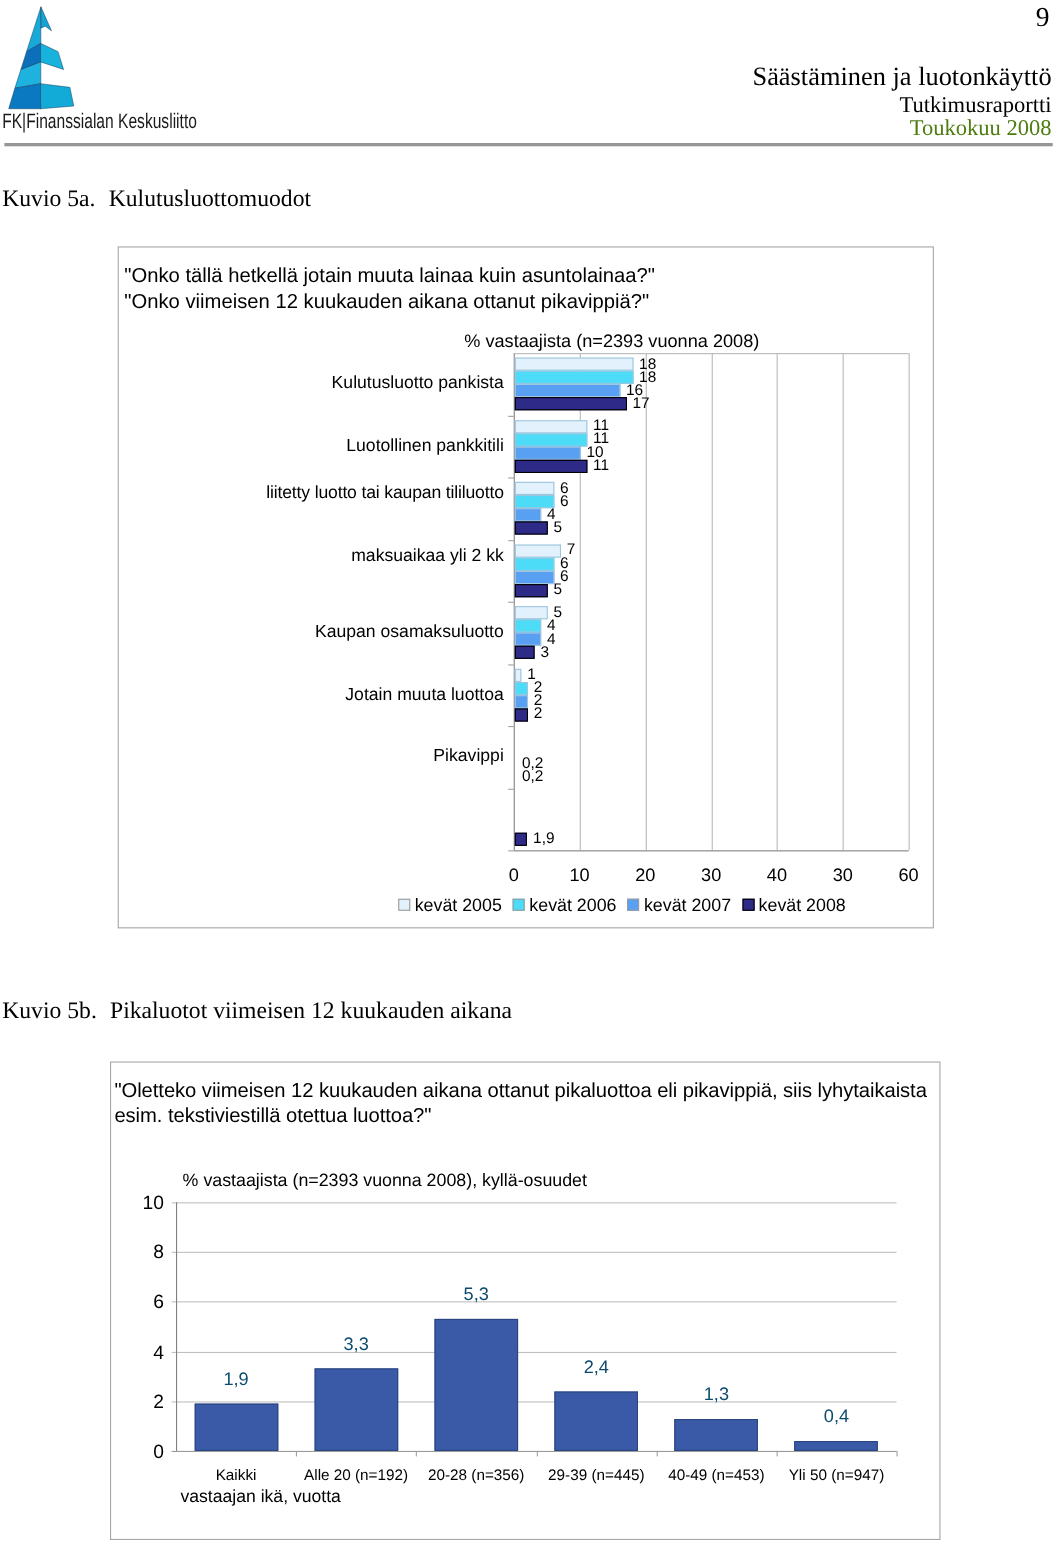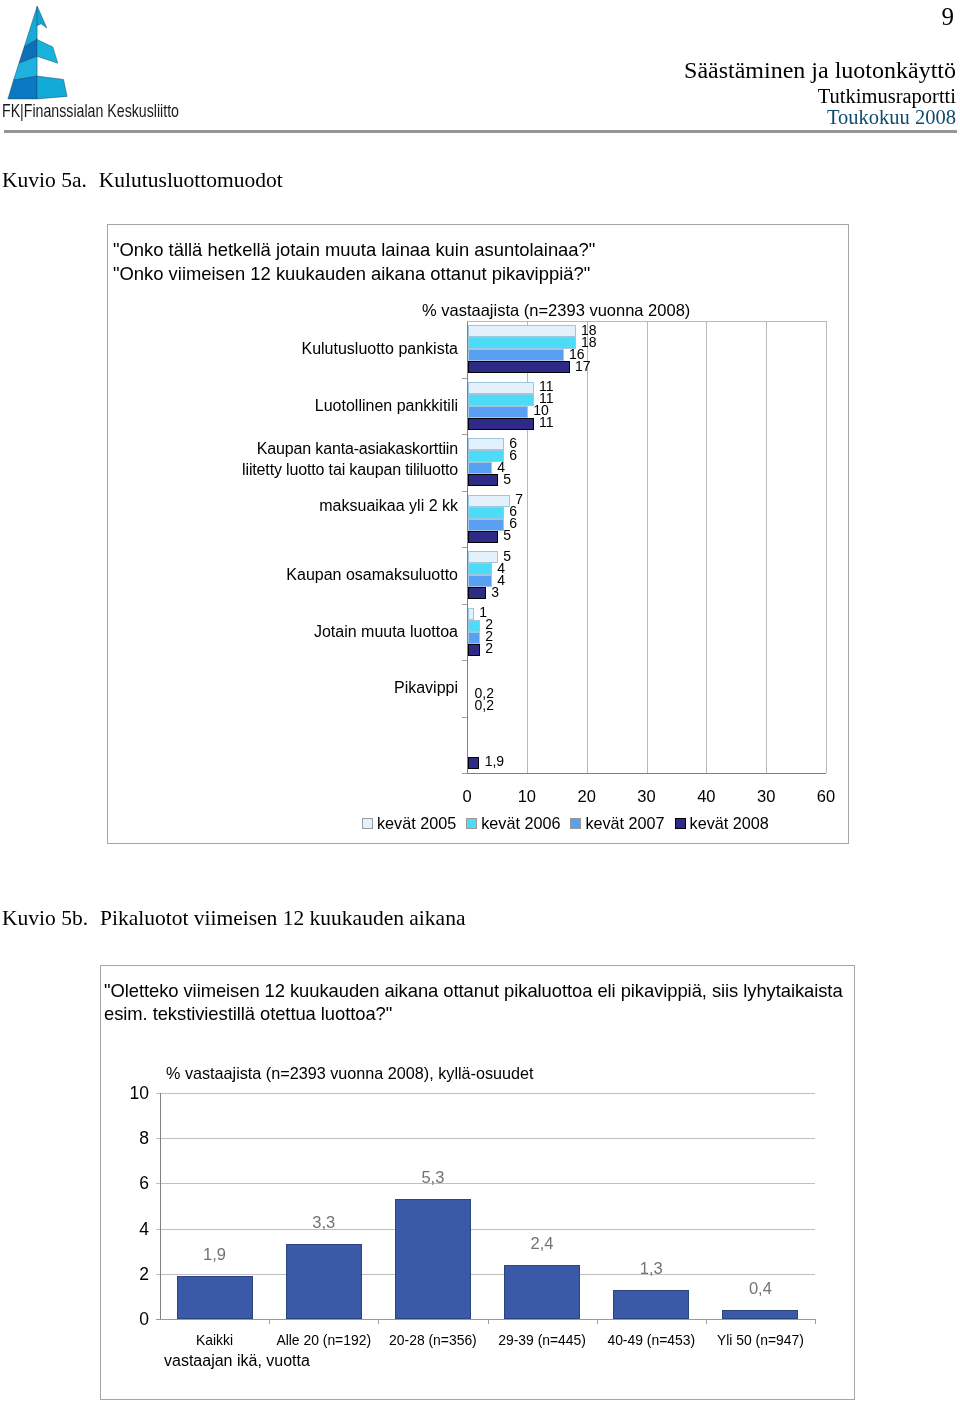--- a/index.html
+++ b/index.html
@@ -15,21 +15,21 @@
   #logo{left:0px;top:0px;width:190px;height:128px;overflow:visible;}
   #logo svg{display:block;}
   #logo-text{left:2px;top:101px;font-family:"Liberation Sans",sans-serif;
              font-size:19px;color:#1a1a1a;white-space:nowrap;line-height:19px;
              transform:scaleX(0.746);transform-origin:left top;}
   #hdr-title{right:4px;top:58px;font-family:"Liberation Serif",serif;
              font-size:24px;font-weight:normal;color:#000;line-height:24px;}
   #hdr-sub{right:4px;top:86px;font-family:"Liberation Serif",serif;
            font-size:20.5px;color:#000;line-height:20px;}
   #hdr-date{right:4px;top:107px;font-family:"Liberation Serif",serif;
-            font-size:20.5px;color:#0c4a6e;line-height:20px;}
+            font-size:20.5px;color:#4d7c0f;line-height:20px;}
   #hdr-rule{left:4px;top:130px;width:953px;height:3px;background:#969696;}
 
   
   .figcap{font-family:"Liberation Serif",serif;font-size:21.5px;color:#000;line-height:22px;white-space:nowrap;}
   .figcap .lbl{display:inline-block;}
   .figcap .ttl{display:inline-block;margin-left:12px;}
 
   
   .chartbox{border:1px solid #a6a6a6;background:#fff;box-sizing:border-box;}
 
@@ -45,21 +45,21 @@
   .gridv{position:absolute;width:1px;background:#b0b0b0;}
   .axisline{position:absolute;background:#808080;}
   .tick{position:absolute;background:#a0a0a0;}
 
   .xtick-lab{position:absolute;font-size:16.5px;color:#000;text-align:center;}
 
   
   .gridh{position:absolute;height:1px;background:#b5b5b5;}
   .ytick-lab{position:absolute;font-size:17.5px;color:#000;text-align:right;}
   .c2bar{position:absolute;background:#3A5AA8;border:1px solid #2a457f;box-sizing:border-box;}
-  .c2lab{position:absolute;font-size:16.5px;color:#737373;text-align:center;}
+  .c2lab{position:absolute;font-size:16.5px;color:#0c4a6e;text-align:center;}
   .c2cat{position:absolute;font-size:13.9px;color:#000;text-align:center;white-space:nowrap;}
   .c2axtitle{position:absolute;font-size:16px;color:#000;text-align:left;}
 </style>
 </head>
 <body>
 
 <div class="abs" id="pageno">9</div>
 
 <div class="abs" id="logo">
   <svg width="185" height="122" viewBox="0 0 185 122" xmlns="http://www.w3.org/2000/svg">
@@ -140,21 +140,20 @@
       <div class="tick" style="left: -5px; top: 169.5px; width: 5px; height: 1px;"></div>
       <div class="bar" style="left: 1px; top: 117.25px; width: 35.9px; height: 12px; background: rgb(226, 241, 251); border: 1px solid rgb(158, 198, 222);"></div>
       <div class="vallab" style="left: 42.2px; top: 114.85px;">6</div>
       <div class="bar" style="left: 1px; top: 129.25px; width: 35.9px; height: 12px; background: rgb(77, 220, 247); border: 1px solid rgb(158, 198, 222);"></div>
       <div class="vallab" style="left: 42.2px; top: 126.85px;">6</div>
       <div class="bar" style="left: 1px; top: 141.25px; width: 23.9333px; height: 12px; background: rgb(89, 160, 242); border: 1px solid rgb(158, 198, 222);"></div>
       <div class="vallab" style="left: 30.2333px; top: 138.85px;">4</div>
       <div class="bar" style="left: 1px; top: 153.25px; width: 29.9167px; height: 12px; background: rgb(46, 42, 135); border: 1.5px solid rgb(0, 0, 0);"></div>
       <div class="vallab" style="left: 36.2167px; top: 150.85px;">5</div>
       <div class="catlab" style="width: 400px; left: -409px; letter-spacing: -0.15px; top: 117.45px;">
-        <div>Kaupan kanta-asiakaskorttiin</div>
         <div>liitetty luotto tai kaupan tililuotto</div>
       </div>
       <div class="tick" style="left: -5px; top: 226px; width: 5px; height: 1px;"></div>
       <div class="bar" style="left: 1px; top: 173.75px; width: 41.8833px; height: 12px; background: rgb(226, 241, 251); border: 1px solid rgb(158, 198, 222);"></div>
       <div class="vallab" style="left: 48.1833px; top: 171.35px;">7</div>
       <div class="bar" style="left: 1px; top: 185.75px; width: 35.9px; height: 12px; background: rgb(77, 220, 247); border: 1px solid rgb(158, 198, 222);"></div>
       <div class="vallab" style="left: 42.2px; top: 183.35px;">6</div>
       <div class="bar" style="left: 1px; top: 197.75px; width: 35.9px; height: 12px; background: rgb(89, 160, 242); border: 1px solid rgb(158, 198, 222);"></div>
       <div class="vallab" style="left: 42.2px; top: 195.35px;">6</div>
       <div class="bar" style="left: 1px; top: 209.75px; width: 29.9167px; height: 12px; background: rgb(46, 42, 135); border: 1.5px solid rgb(0, 0, 0);"></div>

